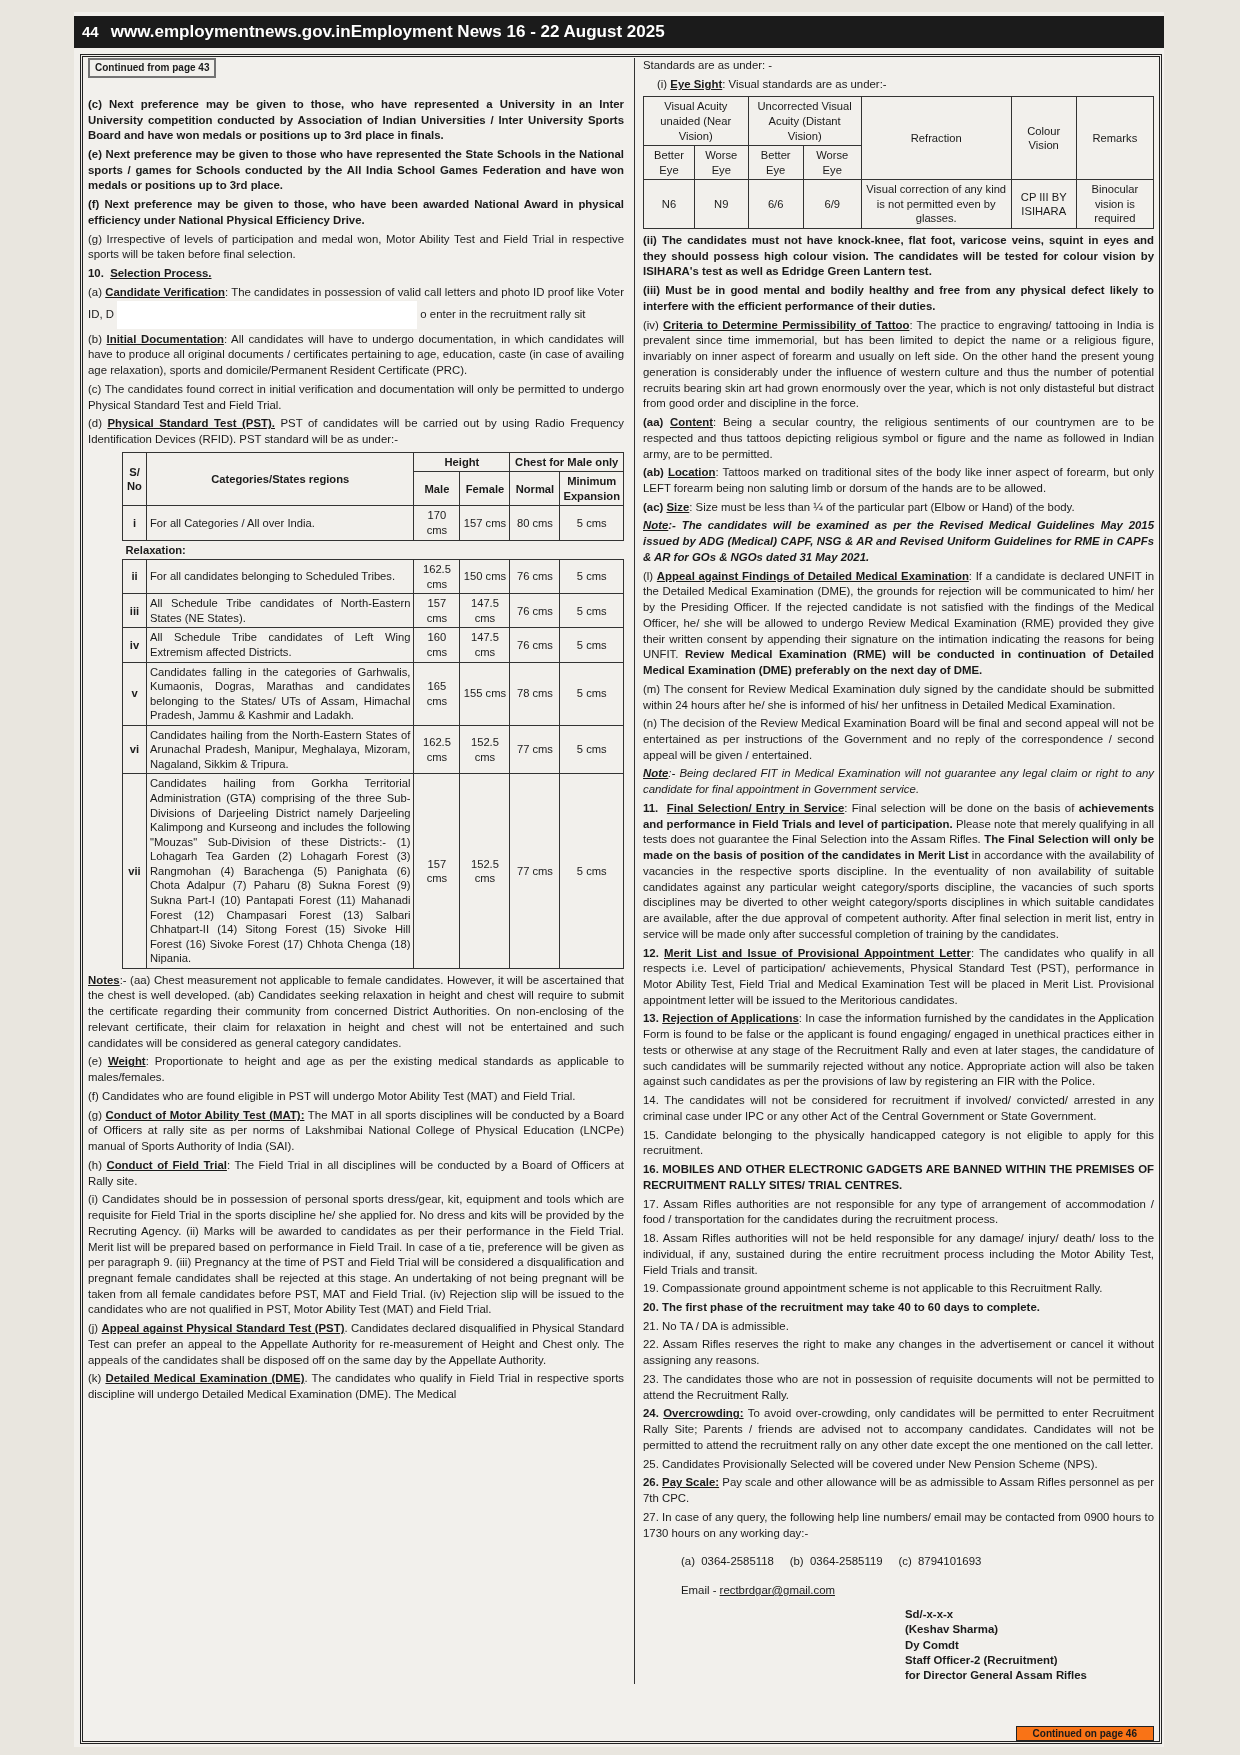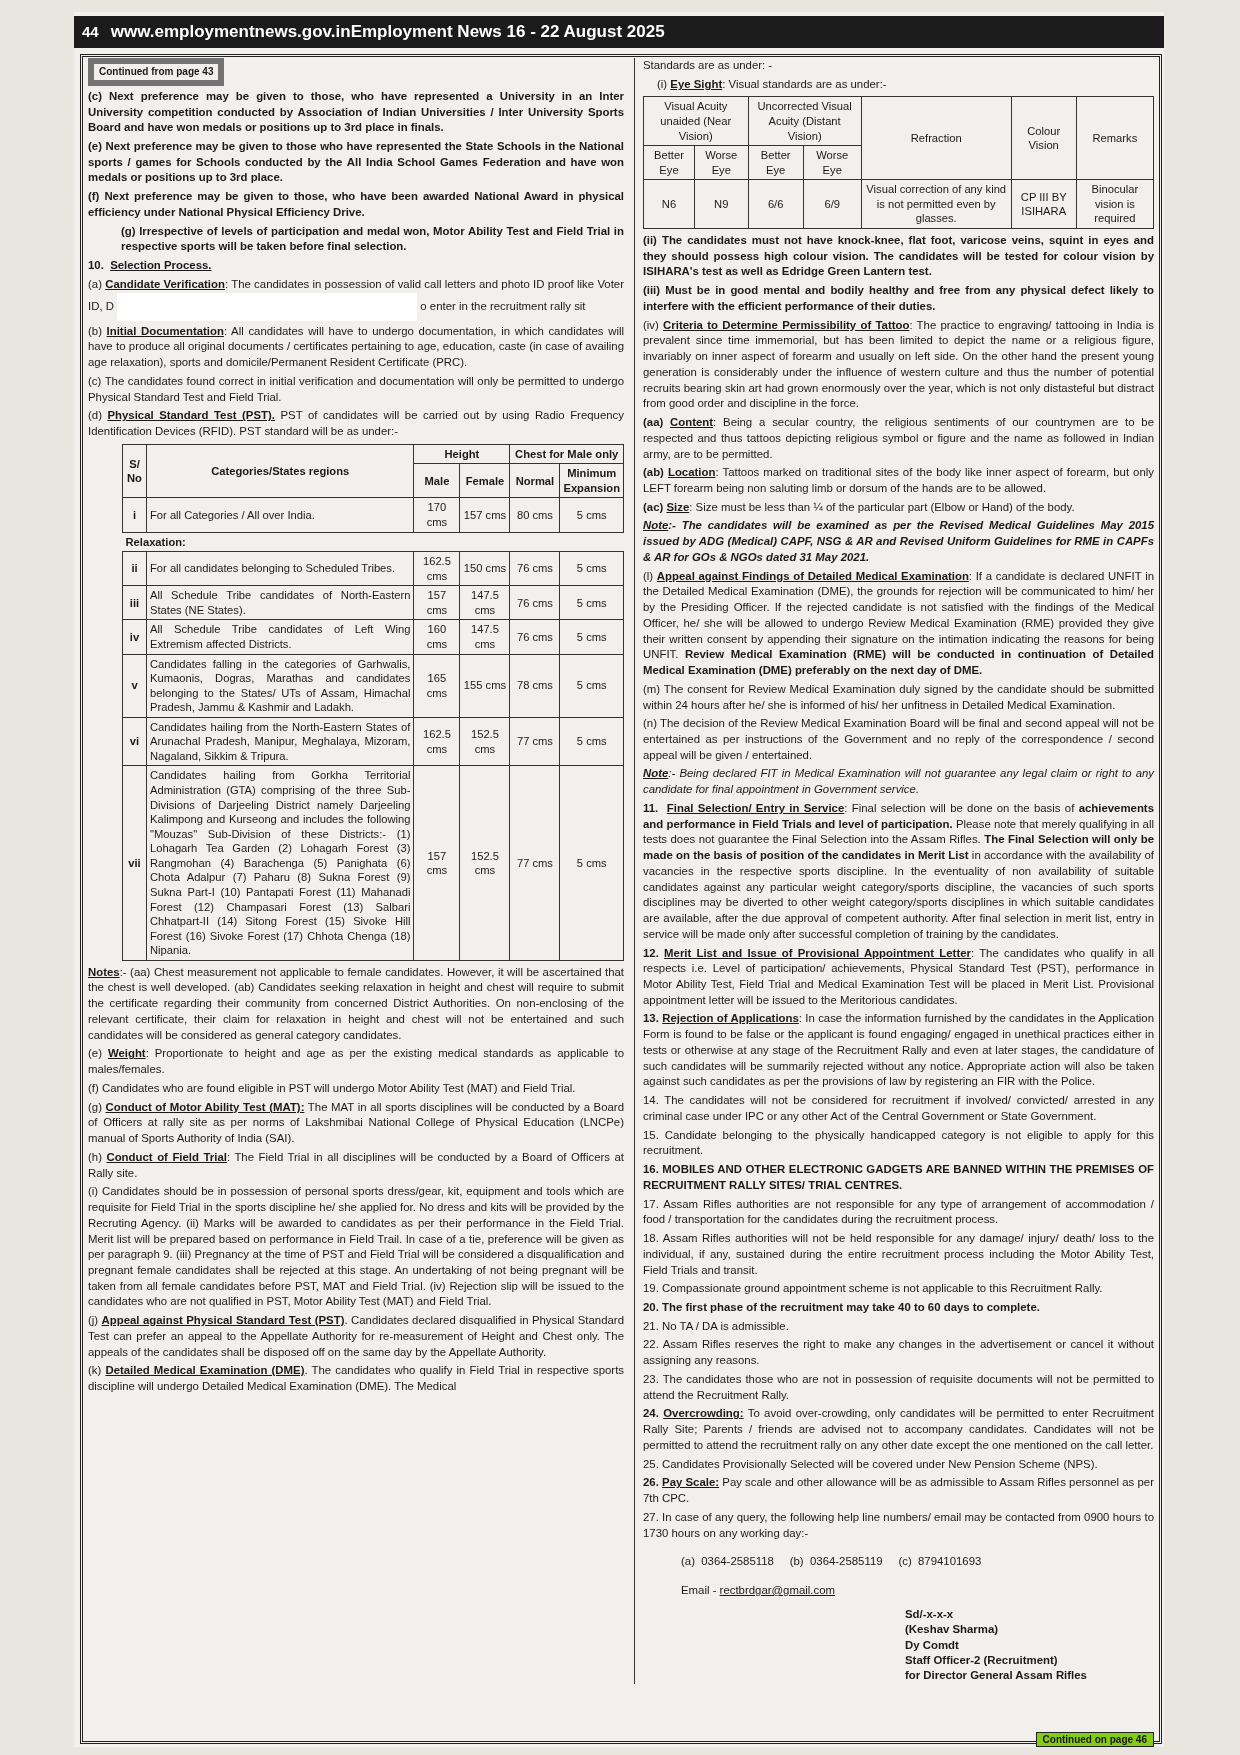--- a/index.html
+++ b/index.html
@@ -12,32 +12,32 @@
   .masthead .url { font-size: 17px; }
   .masthead .issue { font-size: 17px; font-weight: bold; }
   .frame { position: absolute; left: 6px; top: 42px; width: 1082px; height: 1690px; border: 3px double #222; }
   .col { position: absolute; top: 46px; font-size: 11.4px; line-height: 1.38; text-align: justify; }
   .col-left { left: 14px; width: 536px; }
   .col-right { left: 560px; width: 520px; border-left: 1.5px solid #333; padding-left: 8px; top: 46px; }
   p { margin-bottom: 3px; }
   .b { font-weight: bold; }
   .u { text-decoration: underline; font-weight: bold; }
   .i { font-style: italic; font-weight: bold; }
-  .tag { display: inline-block; border: 6px solid #737373; font-size: 10px; font-weight: bold; padding: 1px 5px; margin-bottom: 3px; }
+  .tag { display: inline-block; border: 2px solid #737373; font-size: 10px; font-weight: bold; padding: 1px 5px; margin-bottom: 19px; }
   .redact { display: inline-block; background: #fff; height: 28px; vertical-align: middle; }
   table { border-collapse: collapse; width: 100%; font-size: 11.2px; line-height: 1.3; }
   td, th { border: 1px solid #333; padding: 2px 3px; vertical-align: middle; }
   th { font-weight: bold; text-align: center; }
   td.c { text-align: center; }
   td.sl { text-align: center; width: 24px; font-weight: bold; }
   .pst { margin: 4px 0 4px 34px; width: 502px; }
   .eye { margin: 4px 0 4px 0; }
   .relax td { font-weight: bold; border-left: none; border-right: none; }
   .sig { margin-left: 262px; margin-top: 8px; line-height: 1.35; font-weight: bold; }
-  .contd { position: absolute; right: 10px; bottom: 0; border: 1px solid #222; font-size: 10px; font-weight: bold; padding: 1px 6px; background: #84cc16; }
+  .contd { position: absolute; right: 10px; bottom: 6px; border: 1px solid #222; font-size: 10px; font-weight: bold; padding: 1px 16px; background: #f97316; }
   .indent { padding-left: 38px; margin-top: 13px; }
 </style>
 </head>
 <body>
 
 <div class="page">
   <div class="masthead">
     <div class="left">
       <span class="pno">44</span>
       <span class="url">www.employmentnews.gov.in</span>
@@ -45,21 +45,21 @@
     <span class="issue">Employment News 16 - 22 August 2025</span>
   </div>
 
   <div class="frame"></div>
 
   <div class="col col-left">
     <div class="tag">Continued from page 43</div>
     <p class="b">(c) Next preference may be given to those, who have represented a University in an Inter University competition conducted by Association of Indian Universities / Inter University Sports Board and have won medals or positions up to 3rd place in finals.</p>
     <p class="b">(e) Next preference may be given to those who have represented the State Schools in the National sports / games for Schools conducted by the All India School Games Federation and have won medals or positions up to 3rd place.</p>
     <p class="b">(f) Next preference may be given to those, who have been awarded National Award in physical efficiency under National Physical Efficiency Drive.</p>
-    <p class="b" style="font-weight:700;margin-left:33px;">(g) Irrespective of levels of participation and medal won, Motor Ability Test and Field Trial in respective sports will be taken before final selection.</p>
+    <p class="b" style="font-weight:400;">(g) Irrespective of levels of participation and medal won, Motor Ability Test and Field Trial in respective sports will be taken before final selection.</p>
     <p>
       <span class="b">10.</span>&nbsp;
       <span class="u">Selection Process.</span>
     </p>
     <p>
       <span>(a)</span>
       <span class="u">Candidate Verification</span><span>: The candidates in possession of valid call letters and photo ID proof like Voter ID, D</span>
       <span class="redact" style="width:300px;"></span>
       <span>o enter in the recruitment rally sit</span>
     </p>

